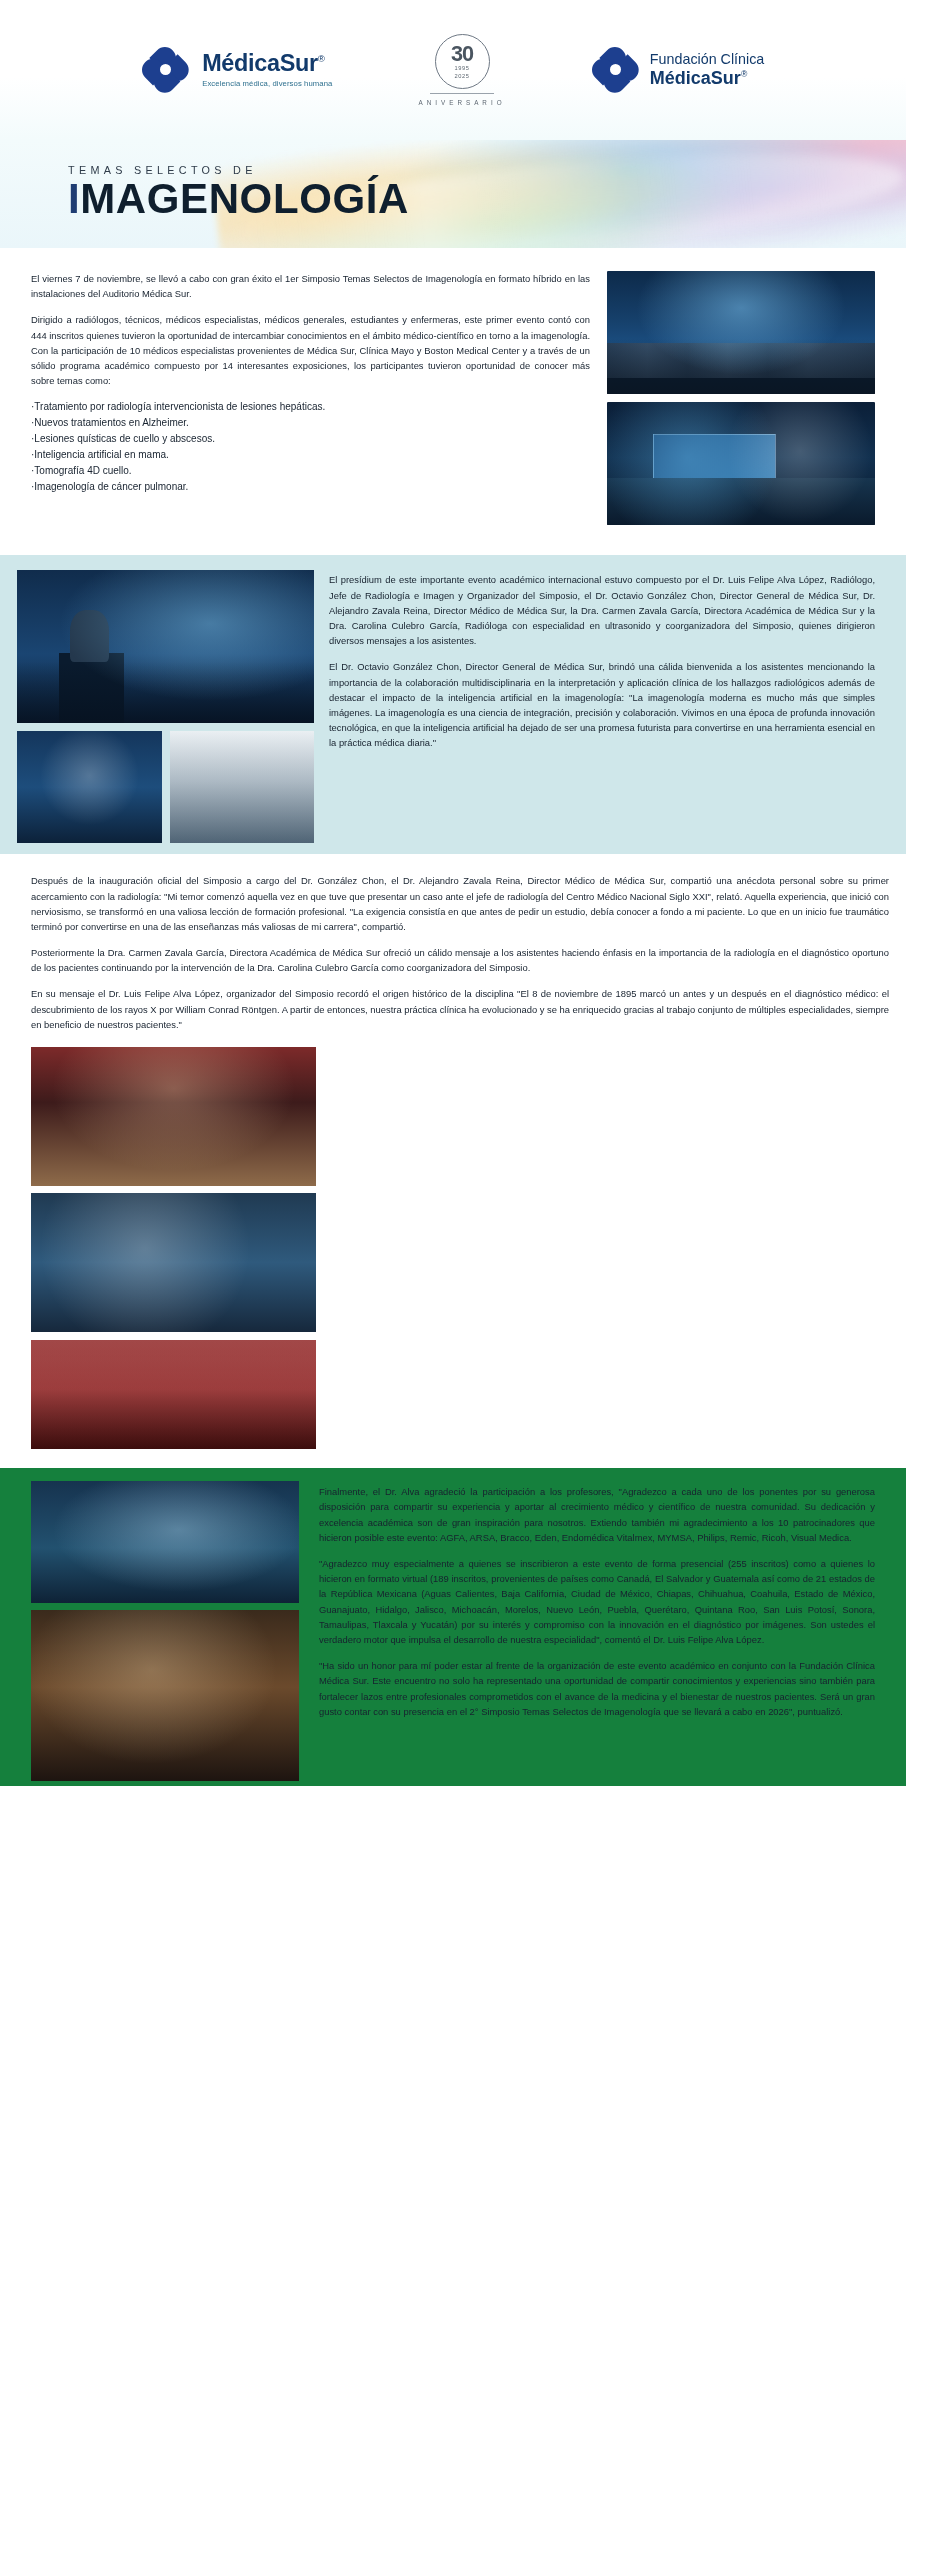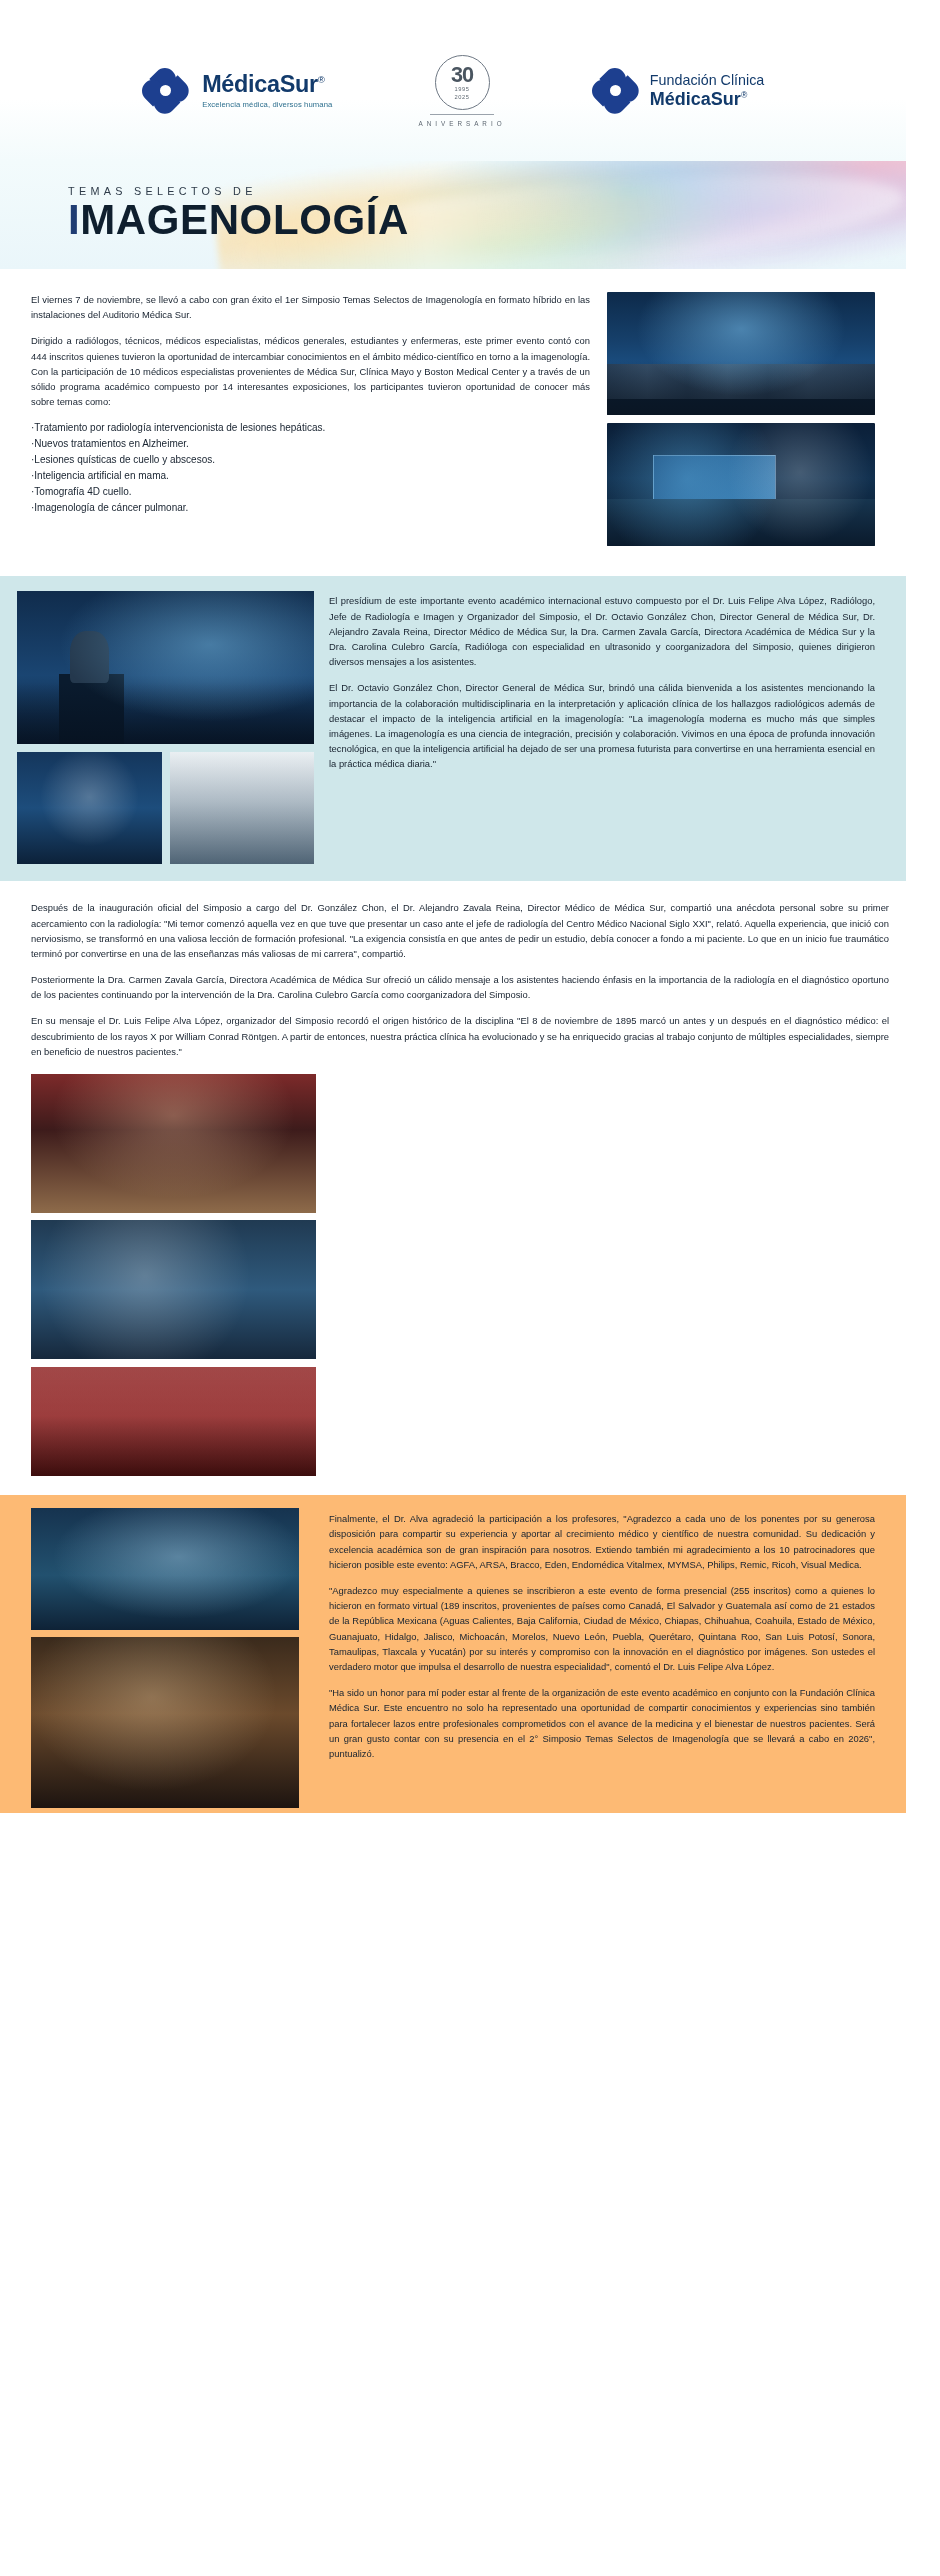--- a/index.html
+++ b/index.html
@@ -4,21 +4,21 @@
 <style>
   * { box-sizing: border-box; }
   html, body { margin:0; padding:0; }
   body {
     width:941px;
     font-family:"Liberation Sans", sans-serif;
     background:#ffffff;
     color:#1b2a3a;
     -webkit-font-smoothing:antialiased;
   }
-  .page { width:906px; position:relative; overflow:hidden;margin-top:21px; }
+  .page { width:906px; position:relative; overflow:hidden; }
 
   
   .header {
     height:140px;
     background:linear-gradient(180deg,#ffffff 0%,#ffffff 55%,#f3fbfc 100%);
     display:flex;
     align-items:center;
     justify-content:center;
     gap:86px;
     position:relative;
@@ -144,21 +144,21 @@
     position:absolute; left:17%; top:26%; width:46%; height:38%;
     background:linear-gradient(135deg,#1d4e7e,#3b82b8);
     border:1.1px solid rgba(255,255,255,.25);
   }
   .ph2 .stage{
     position:absolute; left:0; right:0; bottom:0; height:38%;
     background:linear-gradient(180deg,#17354f 0%,#0a1a2c 100%);
   }
 
   
-  .s2 { background:#cfe7ea; display:flex; padding:15px 31px 17px 17px; gap:15px; }
+  .s2 { background:#cfe7ea; display:flex; padding:15px 31px 11px 17px; gap:15px; }
   .s2-photos { width:297px; flex:none; }
   .s2-main { height:153px; background:linear-gradient(180deg,#102c4c 0%,#1a4572 55%,#0c2039 100%); position:relative; overflow:hidden;}
   .s2-main::after{
     content:""; position:absolute; inset:0;
     background:
       radial-gradient(ellipse at 65% 35%, rgba(130,200,240,.45) 0%, rgba(130,200,240,0) 55%),
       linear-gradient(180deg, rgba(0,0,0,0) 60%, rgba(5,15,28,.7) 100%);
   }
   .s2-main .podium{ position:absolute; left:14%; bottom:0; width:22%; height:46%; background:#0a1b2e; }
   .s2-main .figure{ position:absolute; left:18%; bottom:40%; width:13%; height:34%; background:#24384d; border-radius:40% 40% 10% 10%; }
@@ -176,21 +176,21 @@
   .s3-photos { width:285px; flex:none; display:flex; flex-direction:column; gap:7.4px; }
   .s3-photos .ph { position:relative; overflow:hidden; }
   .s3a { height:139px; background:linear-gradient(180deg,#7d2a2a 0%,#3d1b1b 40%,#8e6b4a 100%); }
   .s3a::after{content:"";position:absolute;inset:0;background:radial-gradient(ellipse at 50% 30%, rgba(255,210,170,.35), rgba(0,0,0,0) 60%);}
   .s3b { height:139px; background:linear-gradient(180deg,#203a52 0%,#2f5a7d 50%,#16283c 100%); }
   .s3b::after{content:"";position:absolute;inset:0;background:radial-gradient(circle at 40% 40%, rgba(255,255,255,.25), rgba(0,0,0,0) 55%);}
   .s3c { height:109px; background:linear-gradient(180deg,#8d1f1f 0%,#b03030 45%,#5c1414 100%); }
   .s3c::after{content:"";position:absolute;inset:0;background:linear-gradient(180deg, rgba(255,255,255,.18), rgba(0,0,0,.35));}
 
   
-  .s4 { display:flex; background:#fdba74; padding:12.5px 31px 5.7px 31px; gap:30px; }
+  .s4 { display:flex; background:#15803d; padding:12.5px 31px 5.7px 31px; gap:20px; }
   .s4-photos { width:268px; flex:none; display:flex; flex-direction:column; gap:6.8px; }
   .s4a { height:122px; position:relative; overflow:hidden; background:linear-gradient(180deg,#16334f 0%,#22516f 55%,#0e2236 100%); }
   .s4a::after{content:"";position:absolute;inset:0;background:radial-gradient(ellipse at 55% 40%, rgba(180,220,245,.4), rgba(0,0,0,0) 60%);}
   .s4b { height:171px; position:relative; overflow:hidden; background:linear-gradient(180deg,#3a2a1c 0%,#6b4a2c 45%,#1d1410 100%); }
   .s4b::after{content:"";position:absolute;inset:0;background:radial-gradient(ellipse at 45% 35%, rgba(255,225,180,.3), rgba(0,0,0,0) 60%);}
   .s4-text { flex:1 1 auto; padding-top:3.4px; }
 
   .quote { }
   .footer-pad { height:19.4px; background:#ffffff; }
 </style>

